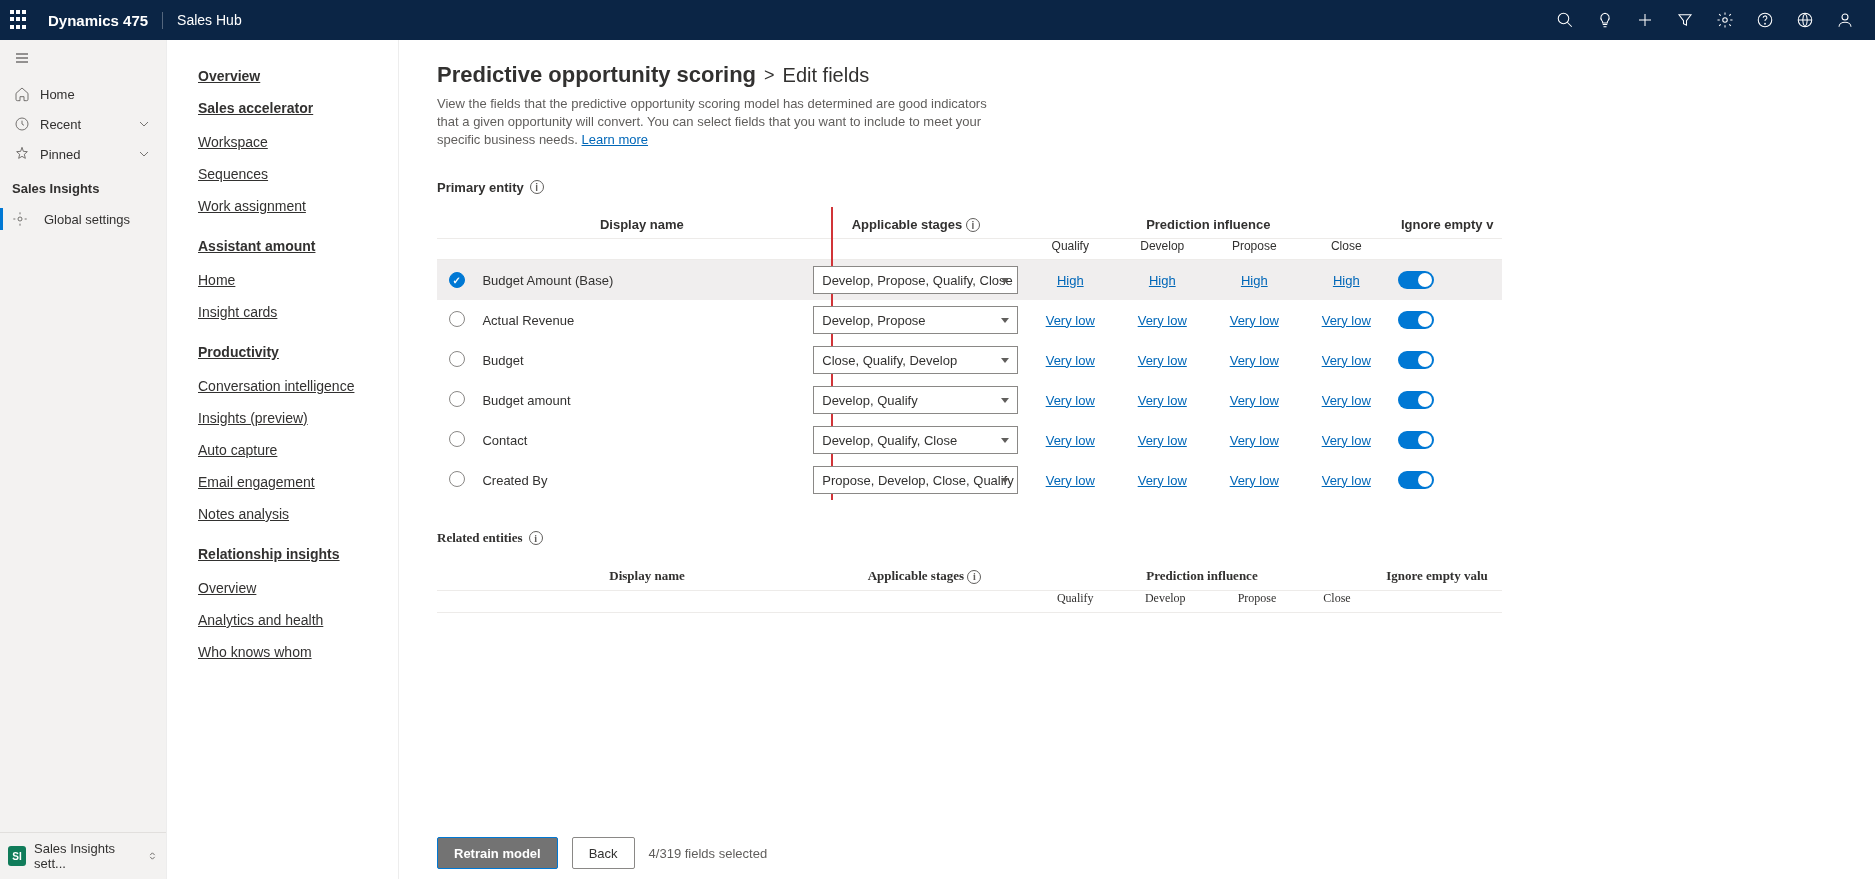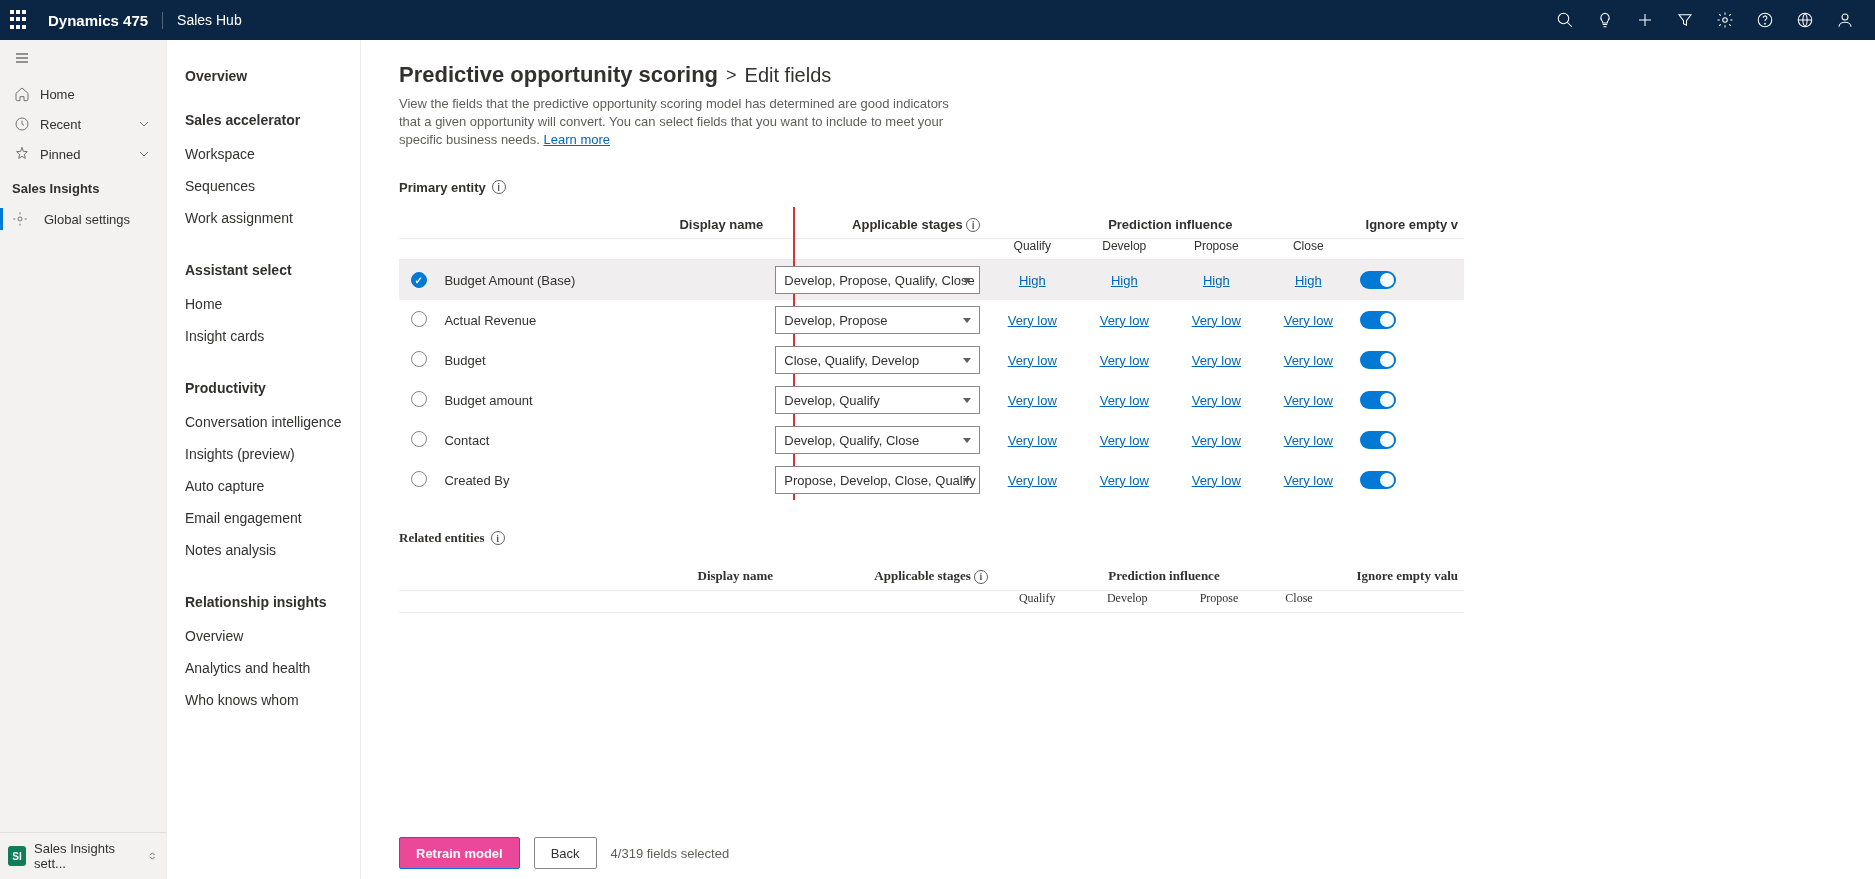--- a/index.html
+++ b/index.html
@@ -24,58 +24,58 @@
   .nav1 .item { height:30px; display:flex; align-items:center; padding:0 14px; gap:10px; cursor:pointer; font-size:13px;}
   .nav1 .item svg { width:16px; height:16px; stroke:#605e5c; fill:none; stroke-width:1.3; }
   .nav1 .item .chev { margin-left:auto; }
   .nav1 .section { font-weight:600; padding:12px 12px 6px 12px; font-size:13px; }
   .nav1 .sub { height:34px; display:flex; align-items:center; padding-left:34px; gap:10px; cursor:pointer; font-size:13px; }
   .nav1 .sub.active { position:relative; }
   .nav1 .sub.active::before { content:""; position:absolute; left:0; top:6px; bottom:6px; width:3px; background:#0078d4; }
   .nav1 .bottom { margin-top:auto; display:flex; align-items:center; padding:8px; gap:8px; border-top:1px solid #e1dfdd; cursor:pointer;}
   .nav1 .badge-si { width:20px; height:20px; background:#107c5a; color:#fff; font-size:10px; font-weight:600; display:flex; align-items:center; justify-content:center; border-radius:3px; }
 
-  .nav2 { width:194px; border-right:1px solid #ededed; padding:24px 18px; overflow:auto; background:#fff; font-size:14px;}
-  .nav2 .head { font-weight:600; margin-top:28px; margin-bottom:10px; }
+  .nav2 { width:232px; border-right:1px solid #ededed; padding:24px 31px; overflow:auto; background:#fff; font-size:14px;text-decoration:underline;}
+  .nav2 .head { font-weight:600; margin-top:16px; margin-bottom:10px; }
   .nav2 .head:first-child { margin-top:4px; }
   .nav2 .link { padding:8px 0; cursor:pointer; color:#323130; }
 
   .content { flex:1; padding:22px 0 22px 38px; overflow:hidden; position:relative; }
   .crumb { font-size:18px; display:flex; align-items:center; gap:8px;text-align:right; }
   .crumb .main { font-weight:600; font-size:22px;}
   .crumb .sub { font-size:20px; }
   .desc { max-width:560px; color:#605e5c; font-size:13px; margin-top:7px; line-height:1.4; }
   .desc a { color:#0067b8; text-decoration:underline; cursor:pointer;}
 
   .section-label { font-weight:600; font-size:13px; margin-top:30px; display:flex; gap:6px; align-items:center;}
   .info-ico { width:14px; height:14px; border:1px solid #605e5c; border-radius:50%; display:inline-flex; align-items:center; justify-content:center; font-size:10px; color:#605e5c; }
 
   .table-wrap { margin-top:12px; position:relative; width:1065px; overflow:hidden; }
   .table-scroll { overflow:auto; max-height:360px; border:none; }
   table.grid { width:100%; border-collapse:collapse; font-size:13px; }
-  table.grid th { text-align:right; font-weight:600; padding:10px 6px 6px 6px; border-bottom:1px solid #edebe9; white-space:nowrap;}
+  table.grid th { text-align:center; font-weight:600; padding:10px 6px 6px 6px; border-bottom:1px solid #edebe9; white-space:nowrap;}
   table.grid th.sub { text-align:center; font-weight:400; font-size:12px; padding-top:0; padding-bottom:6px;}
   table.grid td { padding:6px; vertical-align:middle; white-space:nowrap;}
   tr.row-sel { background:#f0eeee; }
   .grp-row td { padding-top:14px; padding-bottom:8px; font-weight:600; font-size:15px;}
   .grp-row .chev { display:inline-block; transform:rotate(0); margin-right:6px;}
   .radio { width:16px; height:16px; border:1px solid #8a8886; border-radius:50%; display:inline-flex; align-items:center; justify-content:center;}
   .radio.checked { background:#0078d4; border-color:#0078d4; }
   .radio.checked::after { content:"✓"; color:#fff; font-size:10px; font-weight:700;}
   .stage-select { width:205px; height:28px; border:1px solid #8a8886; background:#fff; padding:0 24px 0 8px; position:relative; display:flex; align-items:center; font-size:13px; cursor:pointer;}
   .stage-select::after { content:""; position:absolute; right:8px; top:11px; border-left:4px solid transparent; border-right:4px solid transparent; border-top:5px solid #605e5c;}
   .pred { color:#0067b8; text-decoration:underline; cursor:pointer; display:inline-block; width:80px;}
   .toggle { width:36px; height:18px; background:#0078d4; border-radius:10px; position:relative; cursor:pointer; }
   .toggle .knob { position:absolute; right:2px; top:2px; width:14px; height:14px; background:#fff; border-radius:50%; }
 
   .highlight-box { position:absolute; border:2px solid #d13438; pointer-events:none; }
 
   .footer { position:absolute; bottom:10px; left:38px; display:flex; align-items:center; gap:14px; }
   .btn { height:32px; padding:0 16px; border-radius:2px; cursor:pointer; font-size:13px; display:flex; align-items:center;}
-  .btn.primary { background:#ec4899; color:#fff; border:1px solid #0078d4; font-weight:600;}
+  .btn.primary { background:#737373; color:#fff; border:1px solid #0078d4; font-weight:600;}
   .btn.secondary { background:#fff; border:1px solid #8a8886; }
   .count { color:#605e5c; font-size:13px; }
 
   .rel-wrap { margin-top:28px;font-family:Liberation Serif, serif; }
 </style>
 </head>
 <body>
 
 <div class="topbar">
   <div class="waffle">
@@ -190,21 +190,21 @@
         </svg>
     </div>
   </div>
 
   <div class="nav2" id="nav2">
       <div class="head">Overview</div>
       <div class="head">Sales accelerator</div>
       <div class="link">Workspace</div>
       <div class="link">Sequences</div>
       <div class="link">Work assignment</div>
-      <div class="head">Assistant select</div>
+      <div class="head">Assistant amount</div>
       <div class="link">Home</div>
       <div class="link">Insight cards</div>
       <div class="head">Productivity</div>
       <div class="link">Conversation intelligence</div>
       <div class="link">Insights (preview)</div>
       <div class="link">Auto capture</div>
       <div class="link">Email engagement</div>
       <div class="link">Notes analysis</div>
       <div class="head">Relationship insights</div>
       <div class="link">Overview</div>

